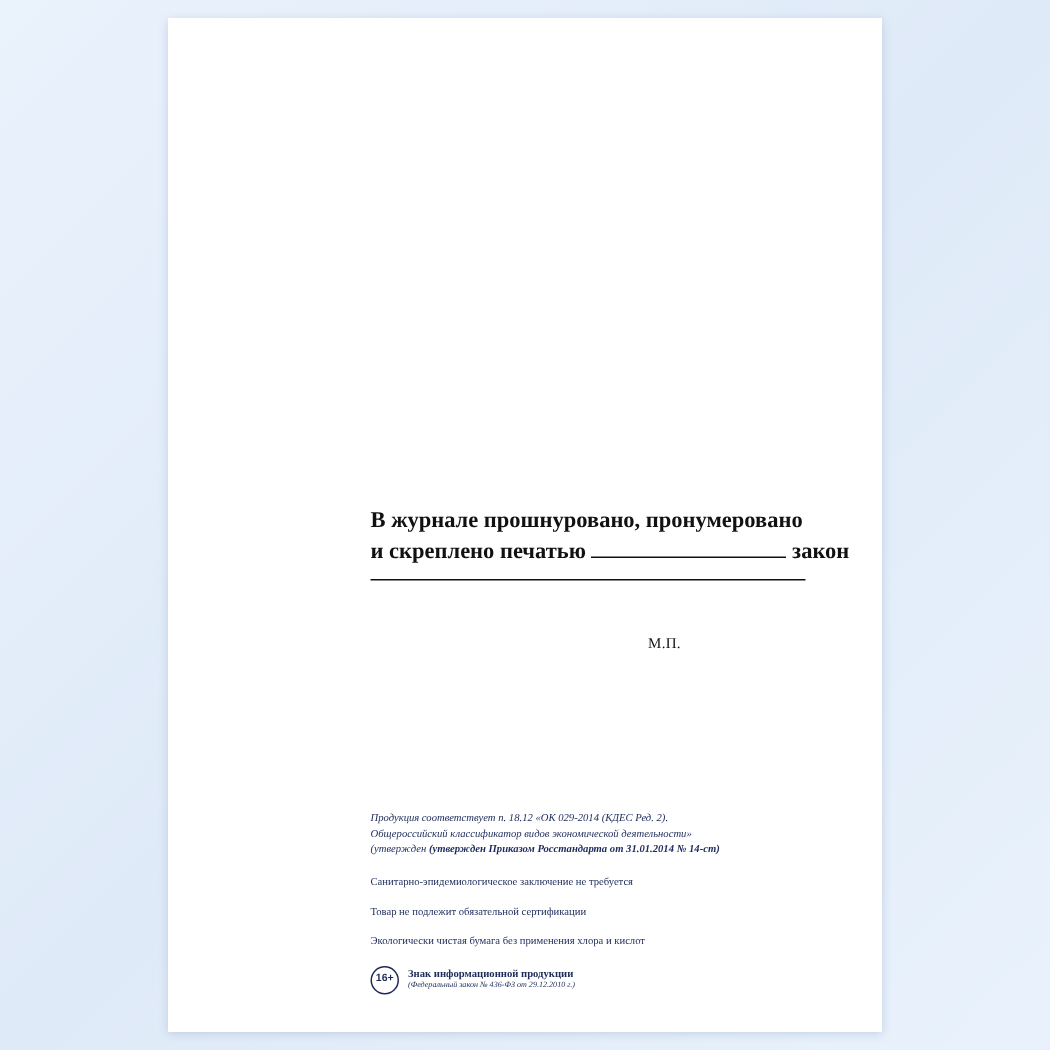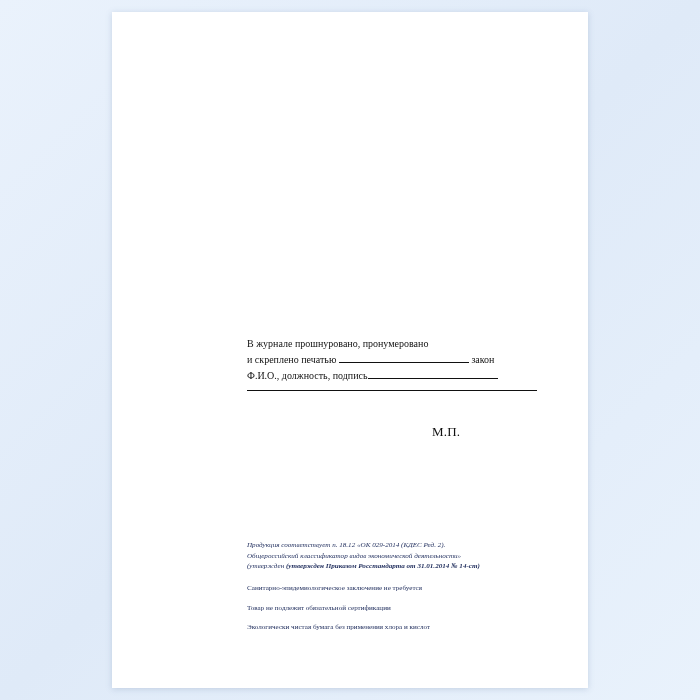--- a/index.html
+++ b/index.html
@@ -26,23 +26,24 @@
     width: 476px;
     height: 676px;
     background: #ffffff;
     box-shadow: 0 1px 6px rgba(90,120,160,0.25);
   }
   .block-journal {
     position: absolute;
     left: 135px;
     top: 325px;
     width: 300px;
-    font-size: 10px;
+    font-size: 15px;
     line-height: 1.42;
     color: #111;
+    font-weight: bold;
   }
   .block-journal .ln {
     white-space: nowrap;
   }
   .u-short {
     display: inline-block;
     border-bottom: 1px solid #111;
     height: 11px;
     vertical-align: baseline;
   }
@@ -53,21 +54,21 @@
   .rule-wide {
     display: block;
     border-bottom: 1px solid #111;
     width: 290px;
     margin-top: 6px;
   }
   .mp {
     position: absolute;
     left: 320px;
     top: 412px;
-    font-size: 13px;
+    font-size: 10px;
     color: #111;
     letter-spacing: .2px;
   }
   .footer {
     position: absolute;
     left: 135px;
     top: 518px;
     width: 310px;
     color: #1c2a5a;
     font-size: 7.1px;
@@ -121,35 +122,39 @@
 
     <div class="block-journal">
       <div class="ln">
         <span>В журнале прошнуровано, пронумеровано</span>
       </div>
       <div class="ln">
         <span>и скреплено печатью</span>
         <span class="u-short w130"></span>
         <span>закон</span>
       </div>
-      <div class="ln">
-        <span>Ф.И.О., должность, подпись</span><span class="u-short w130"></span>
-      </div>
       <span class="rule-wide"></span>
     </div>
 
     <div class="mp">М.П.</div>
 
     <div class="footer">
       <div class="line ital">Продукция соответствует п. 18.12 «ОК 029-2014 (КДЕС Ред. 2).</div>
       <div class="line ital">Общероссийский классификатор видов экономической деятельности»</div>
       <div class="line"><span class="ital">(утвержден </span><span class="bold-ital">(утвержден Приказом Росстандарта от 31.01.2014 № 14-ст)</span></div>
       <div class="gap-md"></div>
       <div class="line">Санитарно-эпидемиологическое заключение не требуется</div>
       <div class="gap-sm"></div>
       <div class="line">Товар не подлежит обязательной сертификации</div>
       <div class="gap-sm"></div>
       <div class="line">Экологически чистая бумага без применения хлора и кислот</div>
 
+      <div class="agemark-row">
+        <div class="agemark">16+</div>
+        <div class="agemark-text">
+          <span>Знак информационной продукции</span>
+          <span class="agemark-sub">(Федеральный закон № 436-ФЗ от 29.12.2010 г.)</span>
+        </div>
+      </div>
     </div>
 
   </div>
 </div>
 
 </body></html>

